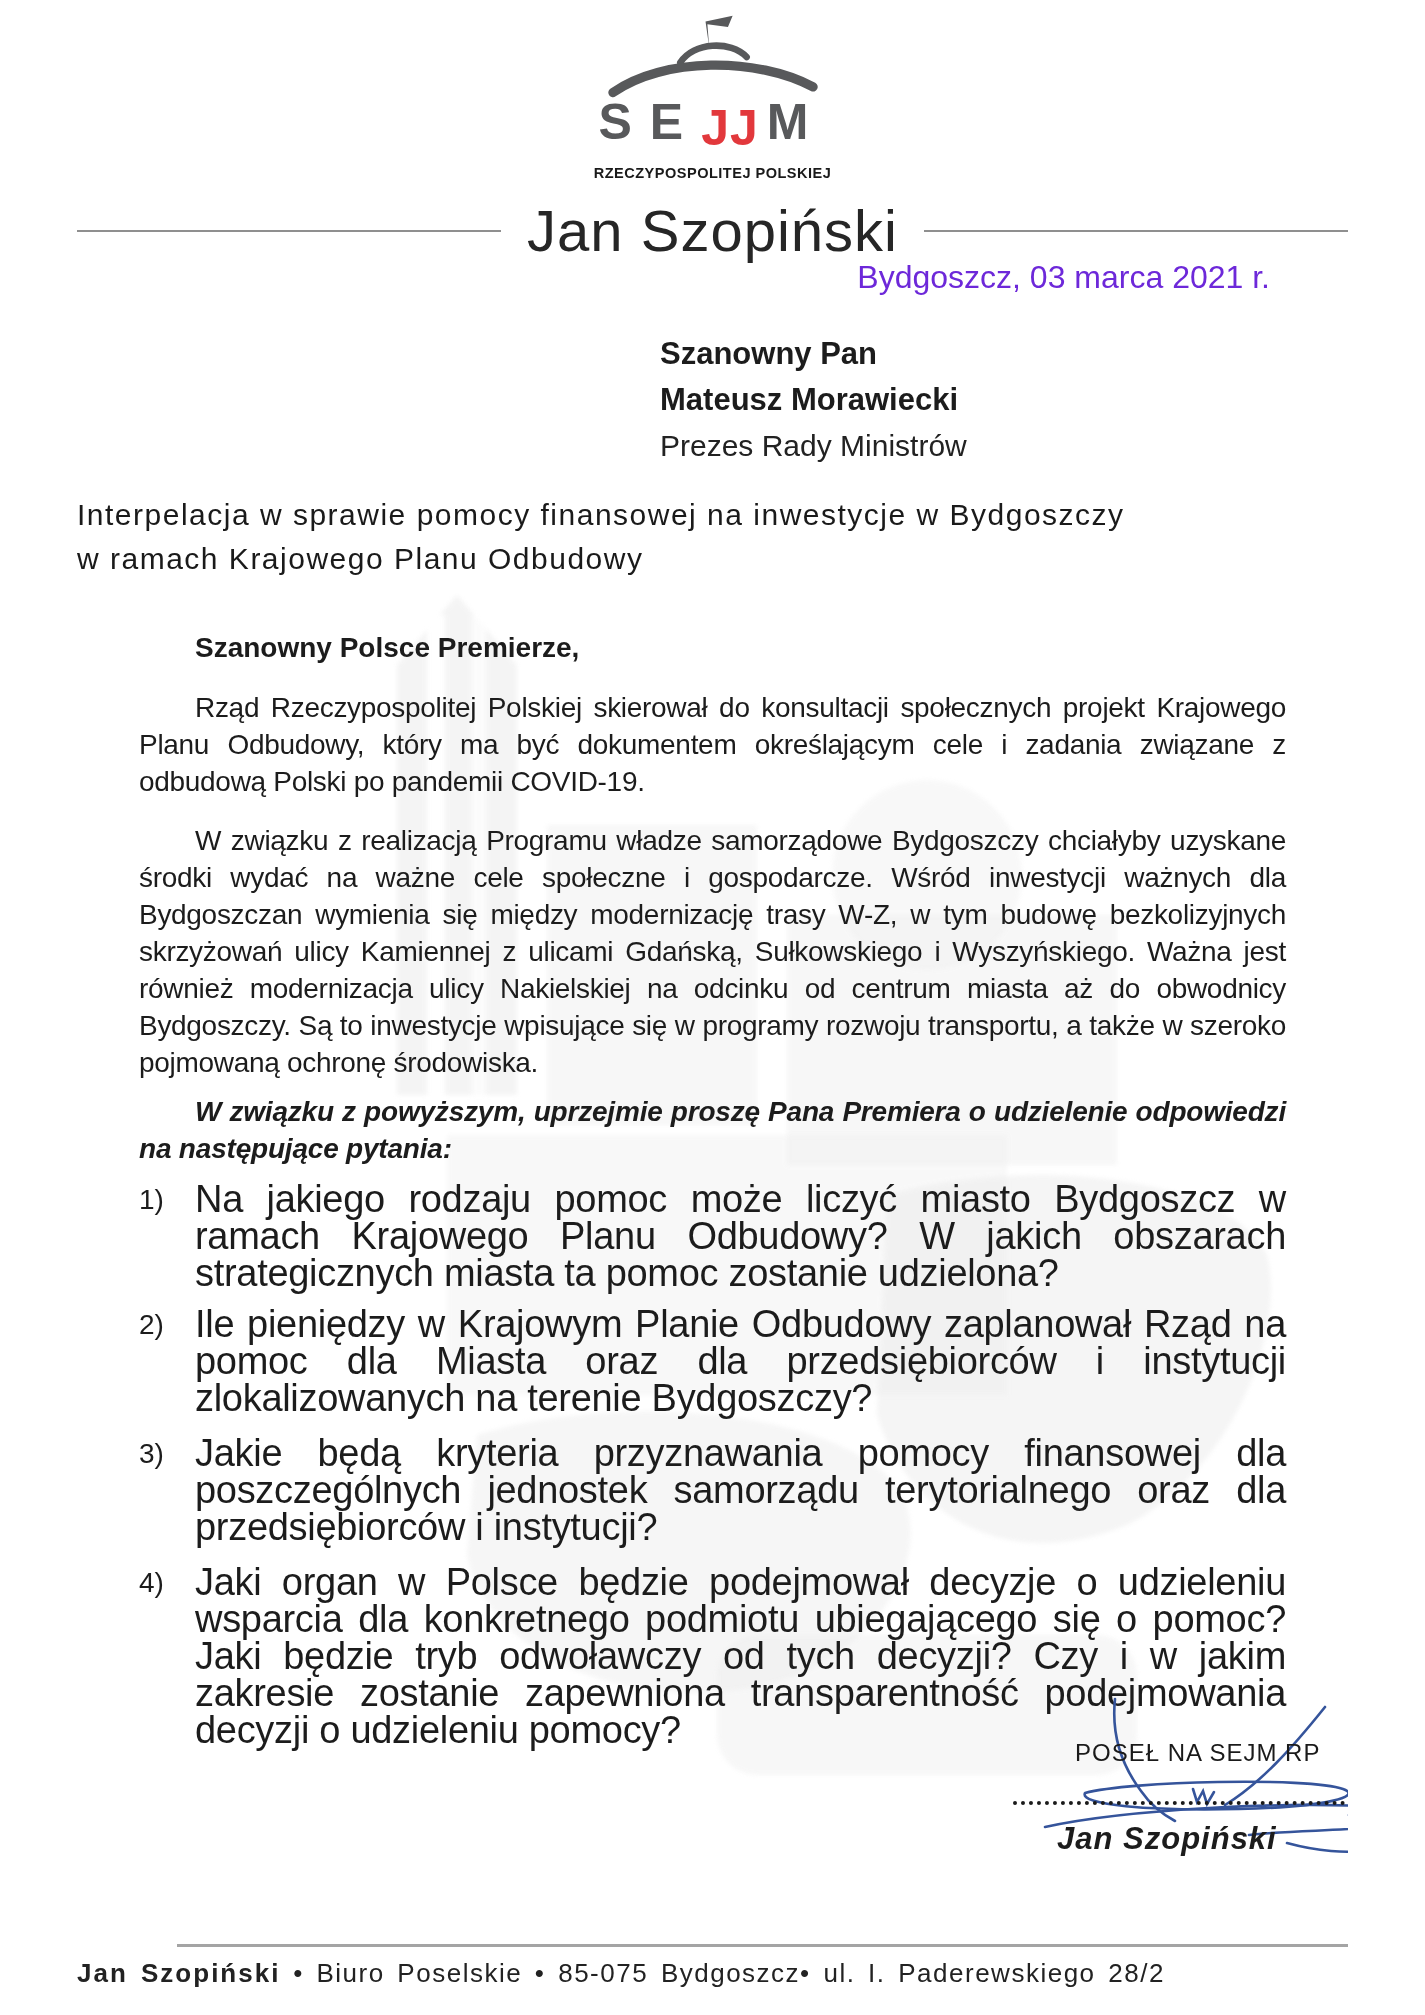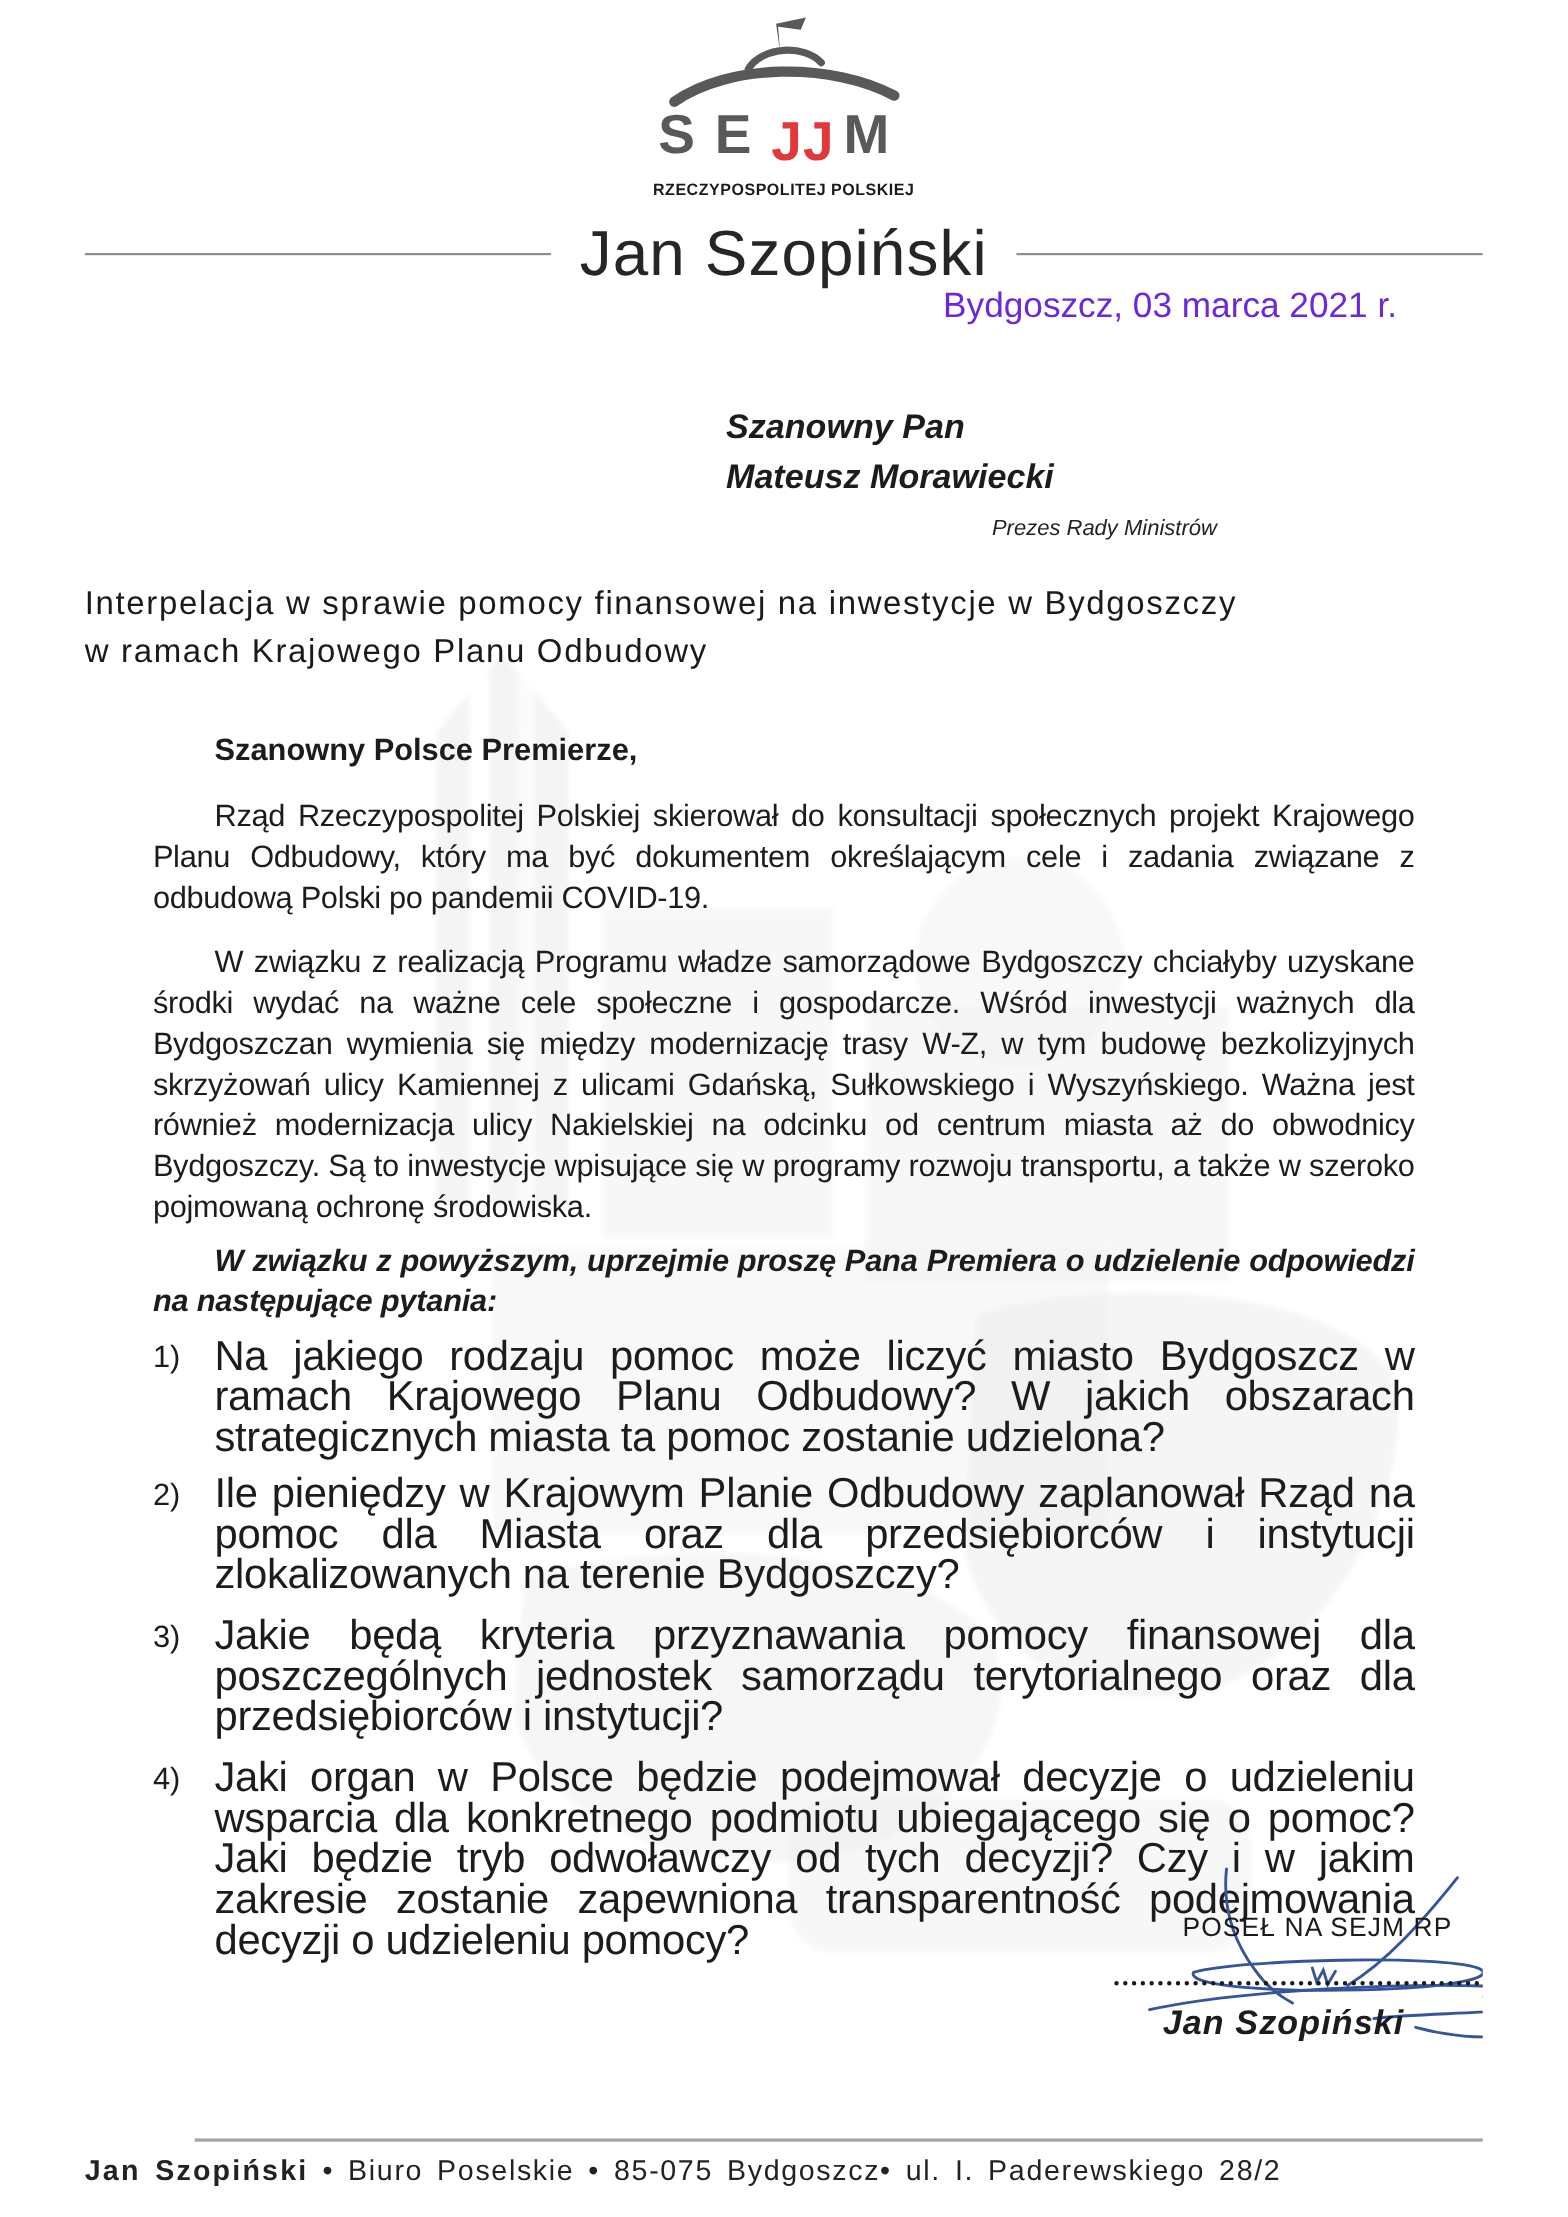--- a/index.html
+++ b/index.html
@@ -48,23 +48,23 @@
     font-weight:200; font-size:58px; line-height:60px;
     letter-spacing:1px; color:#262626; margin:0 26px;
     font-family:"Liberation Sans","DejaVu Sans",sans-serif;
   }
   .date-line {
     text-align:right; padding-right:78px;
     font-size:32px; line-height:32px; color:#6d28d9;
   }
 
   
-  .addressee { margin-top:72px; margin-left:583px;font-style:italic; }
+  .addressee { margin-top:38px; margin-left:583px; }
   .addressee .a1, .addressee .a2 { font-weight:700; font-size:31px; line-height:46px; }
-  .addressee .a3 { font-weight:400; font-size:20px; line-height:46px; color:#222;text-align:center; }
+  .addressee .a3 { font-weight:400; font-size:30px; line-height:46px; color:#222; }
 
   
   .doc-title {
     margin-top:24px; text-align:left;
     font-size:30px; line-height:44px; letter-spacing:1.5px; color:#1a1a1a;
   }
 
   
   .body-region { margin-top:50px; padding:0 62px; hyphens:auto; }
   .salutation { font-weight:700; font-size:28px; line-height:34px; padding-left:56px; }

